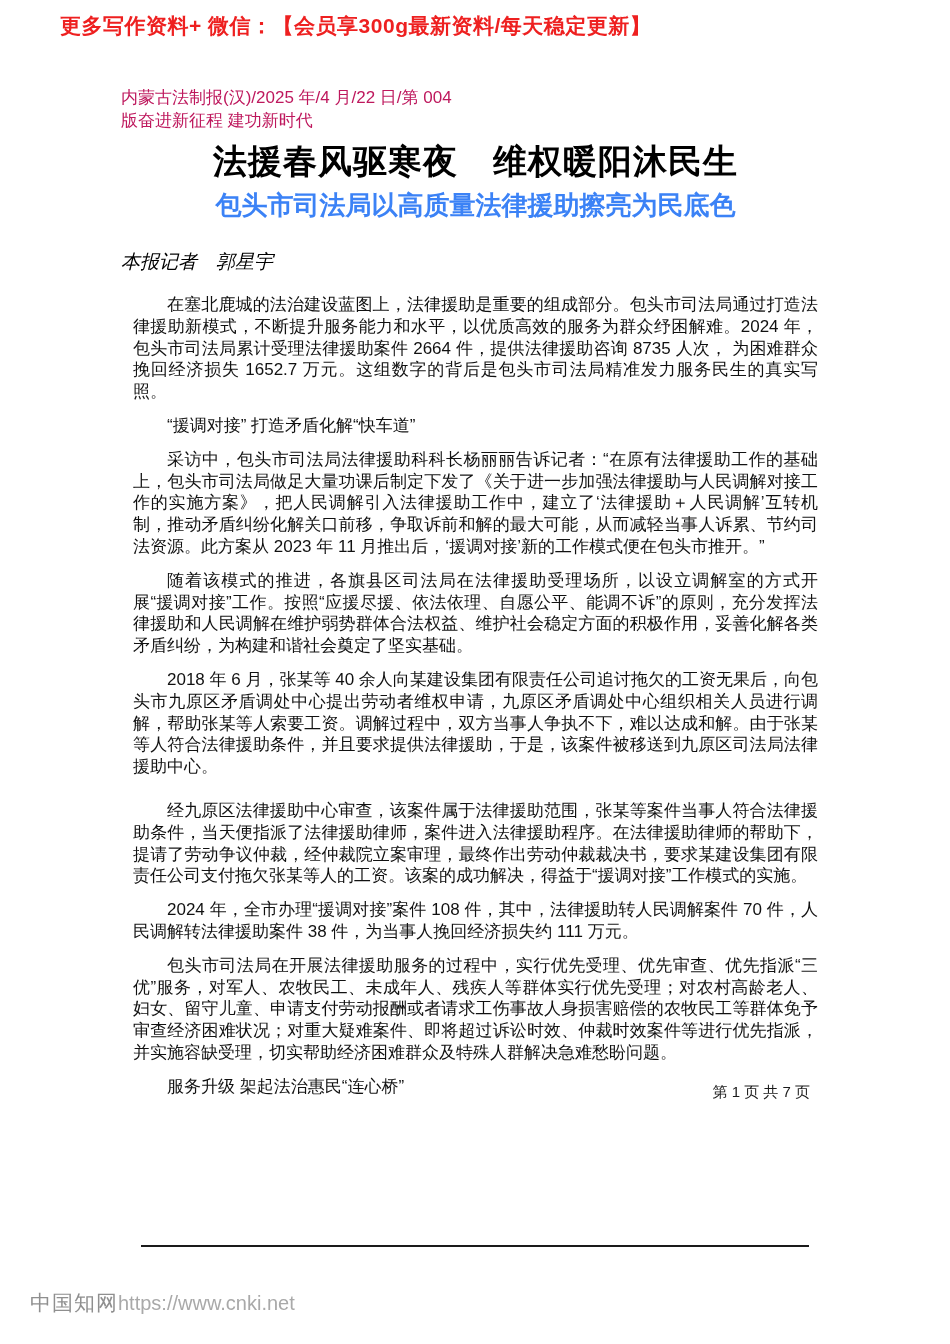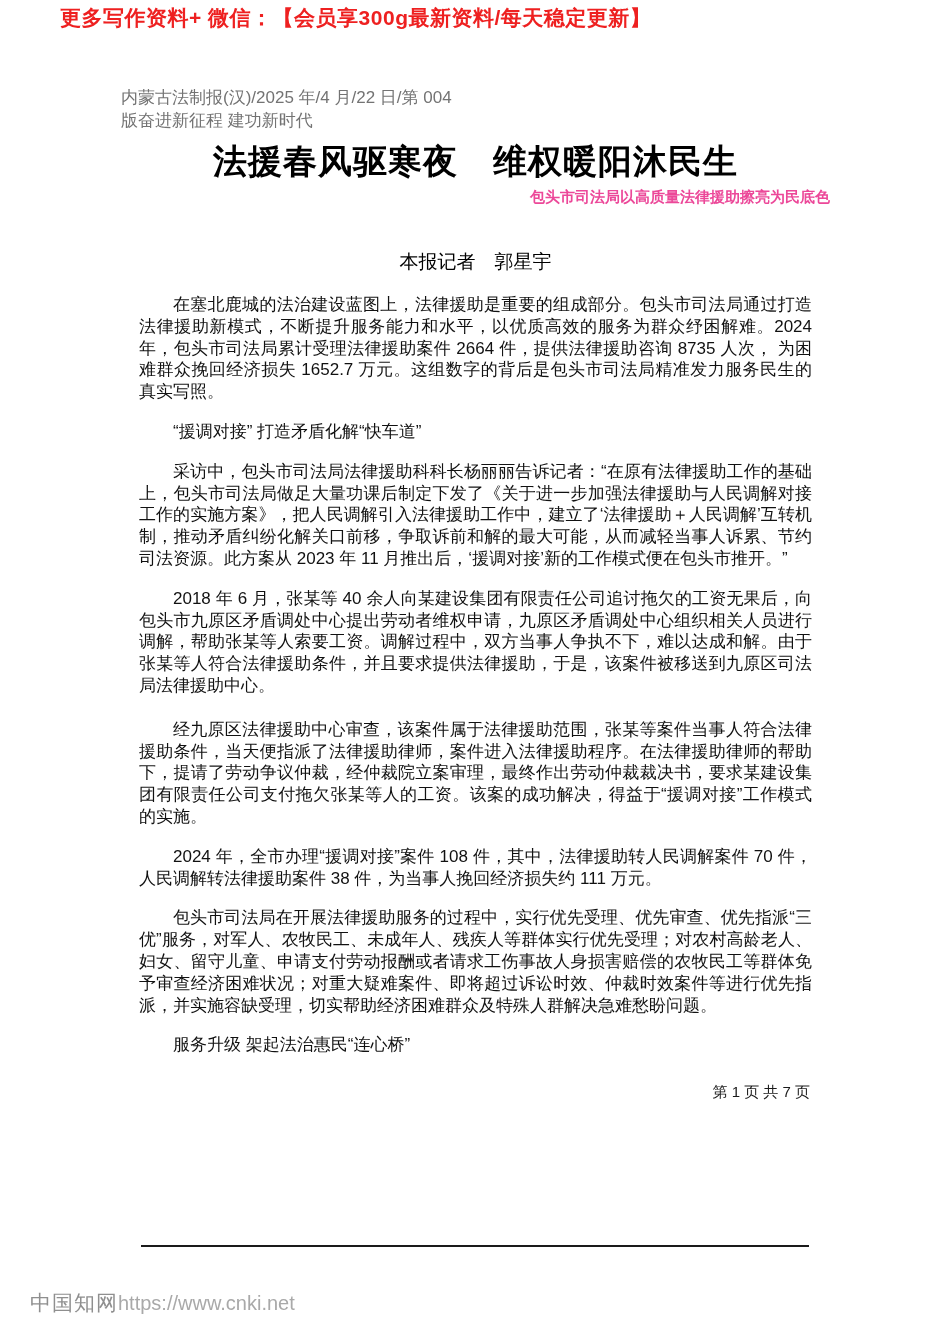--- a/index.html
+++ b/index.html
@@ -8,61 +8,62 @@
     width: 950px;
     height: 1344px;
     background: #ffffff;
     font-family: "Liberation Sans", sans-serif;
     color: #1a1a1a;
     overflow: hidden;
   }
   .ad-banner {
     position: absolute;
     left: 60px;
-    top: 4px;
+    top: 12px;
     font-size: 21px;
     font-weight: bold;
     color: #ee2020;
     letter-spacing: 0.5px;
     white-space: nowrap;
   }
   .content {
     position: absolute;
     left: 121px;
     top: 86px;
     width: 709px;
   }
   .source-info {
     font-size: 17px;
     line-height: 23px;
-    color: #737373;
+    color: #be185d;
   }
   .article-title {
     font-size: 34px;
     font-weight: bold;
     text-align: center;
     color: #000000;
     margin: 7px 0 2px 0;
     letter-spacing: 1px;
   }
   .article-subtitle {
-    font-size: 15px;
+    font-size: 26px;
     font-weight: bold;
-    text-align: right;
-    color: #ec4899;
+    text-align: center;
+    color: #3b82f6;
     margin: 3px 0 0 0;
   }
   .byline {
     font-size: 19px;
-    text-align: center;
+    text-align: left;
     color: #000000;
-    margin: 42px 0 19px 0;
+    margin: 26px 0 19px 0;
+    font-style: italic;
   }
   .body-text p {
-    margin: 18px;
+    margin: 12px;
     font-size: 17px;
     line-height: 21.8px;
     text-align: justify;
     text-indent: 2em;
     color: #111111;
   }
   .body-text p.gap-before { margin-top: 22px; }
   .page-indicator {
     position: absolute;
     top: 1083px;
@@ -113,20 +114,21 @@
     <div class="article-title">法援春风驱寒夜　维权暖阳沐民生</div>
 
     <div class="article-subtitle">包头市司法局以高质量法律援助擦亮为民底色</div>
 
     <div class="byline">本报记者　郭星宇</div>
 
     <div class="body-text">
       <p>在塞北鹿城的法治建设蓝图上，法律援助是重要的组成部分。包头市司法局通过打造法律援助新模式，不断提升服务能力和水平，以优质高效的服务为群众纾困解难。2024 年，包头市司法局累计受理法律援助案件 2664 件，提供法律援助咨询 8735 人次， 为困难群众挽回经济损失 1652.7 万元。这组数字的背后是包头市司法局精准发力服务民生的真实写照。</p>
       <p>“援调对接” 打造矛盾化解“快车道”</p>
       <p>采访中，包头市司法局法律援助科科长杨丽丽告诉记者：“在原有法律援助工作的基础上，包头市司法局做足大量功课后制定下发了《关于进一步加强法律援助与人民调解对接工作的实施方案》，把人民调解引入法律援助工作中，建立了‘法律援助＋人民调解’互转机制，推动矛盾纠纷化解关口前移，争取诉前和解的最大可能，从而减轻当事人诉累、节约司法资源。此方案从 2023 年 11 月推出后，‘援调对接’新的工作模式便在包头市推开。”</p>
+      <p>随着该模式的推进，各旗县区司法局在法律援助受理场所，以设立调解室的方式开展“援调对接”工作。按照“应援尽援、依法依理、自愿公平、能调不诉”的原则，充分发挥法律援助和人民调解在维护弱势群体合法权益、维护社会稳定方面的积极作用，妥善化解各类矛盾纠纷，为构建和谐社会奠定了坚实基础。</p>
       <p>2018 年 6 月，张某等 40 余人向某建设集团有限责任公司追讨拖欠的工资无果后，向包头市九原区矛盾调处中心提出劳动者维权申请，九原区矛盾调处中心组织相关人员进行调解，帮助张某等人索要工资。调解过程中，双方当事人争执不下，难以达成和解。由于张某等人符合法律援助条件，并且要求提供法律援助，于是，该案件被移送到九原区司法局法律援助中心。</p>
       <p class="gap-before">经九原区法律援助中心审查，该案件属于法律援助范围，张某等案件当事人符合法律援助条件，当天便指派了法律援助律师，案件进入法律援助程序。在法律援助律师的帮助下，提请了劳动争议仲裁，经仲裁院立案审理，最终作出劳动仲裁裁决书，要求某建设集团有限责任公司支付拖欠张某等人的工资。该案的成功解决，得益于“援调对接”工作模式的实施。</p>
       <p>2024 年，全市办理“援调对接”案件 108 件，其中，法律援助转人民调解案件 70 件，人民调解转法律援助案件 38 件，为当事人挽回经济损失约 111 万元。</p>
       <p>包头市司法局在开展法律援助服务的过程中，实行优先受理、优先审查、优先指派“三优”服务，对军人、农牧民工、未成年人、残疾人等群体实行优先受理；对农村高龄老人、妇女、留守儿童、申请支付劳动报酬或者请求工伤事故人身损害赔偿的农牧民工等群体免予审查经济困难状况；对重大疑难案件、即将超过诉讼时效、仲裁时效案件等进行优先指派，并实施容缺受理，切实帮助经济困难群众及特殊人群解决急难愁盼问题。</p>
       <p>服务升级 架起法治惠民“连心桥”</p>
     </div>
 
   </div>
 
   <div class="page-indicator">第 1 页 共 7 页</div>

